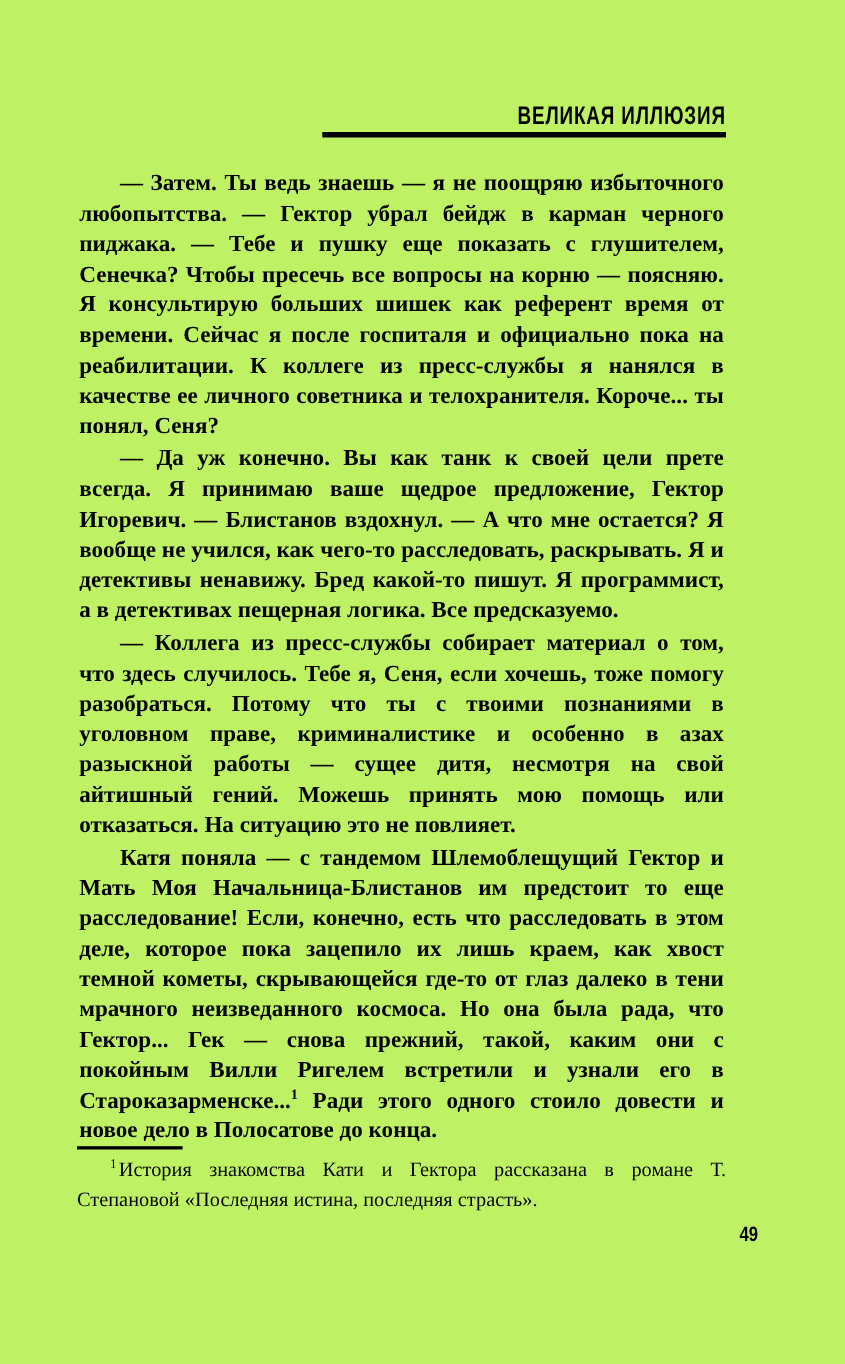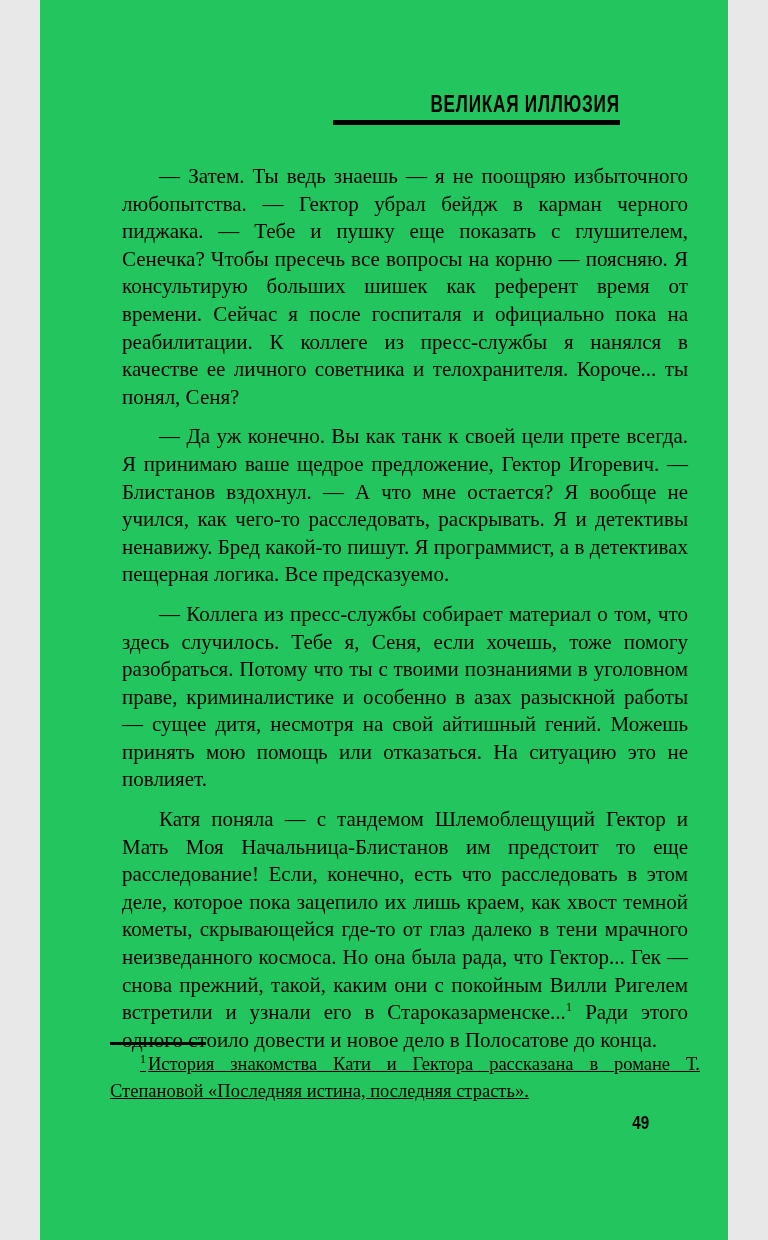--- a/index.html
+++ b/index.html
@@ -1,20 +1,20 @@
 <!DOCTYPE html>
 <html lang="ru"><head>
 <meta charset="utf-8">
 <style>
   html, body { margin: 0; padding: 0; background: #e8e8e8; }
   .page {
     position: relative;
-    width: 688px;
+    width: 768px;
     height: 1240px;
-    background: #22c55e;
+    background: #bef264;
     font-family: "Liberation Serif", serif;
     color: #000000;
     overflow: hidden;
     margin: 0 auto;
   }
   .running-title {
     position: absolute;
     top: 92px;
     right: 108px;
     font-family: "Liberation Sans", sans-serif;
@@ -36,22 +36,23 @@
   .body-text {
     position: absolute;
     top: 151px;
     left: 70px;
     width: 590px;
     font-size: 21px;
     line-height: 27.6px;
     text-align: justify;
   }
   .body-text p {
-    margin: 12px;
+    margin: 2px;
     text-indent: 37px;
+    font-weight: bold;
   }
   sup.fn-ref {
     font-size: 13px;
     line-height: 0;
     vertical-align: super;
   }
   .footnote-rule {
     position: absolute;
     top: 1042px;
     left: 70px;
@@ -61,21 +62,20 @@
   }
   .footnote {
     position: absolute;
     top: 1051px;
     left: 70px;
     width: 590px;
     font-size: 18.5px;
     line-height: 27px;
     text-align: justify;
     text-indent: 30px;
-    text-decoration: underline;
   }
   .footnote sup {
     font-size: 12px;
     line-height: 0;
     vertical-align: super;
     margin-right: 2px;
   }
   .page-number {
     position: absolute;
     top: 1112px;

